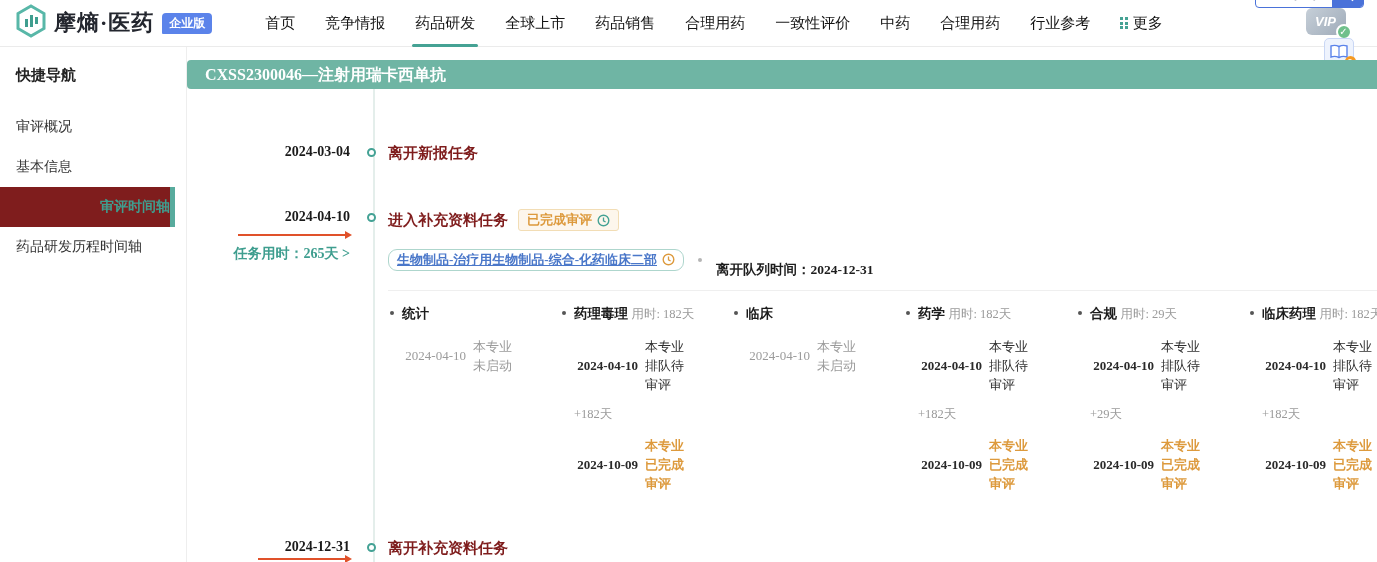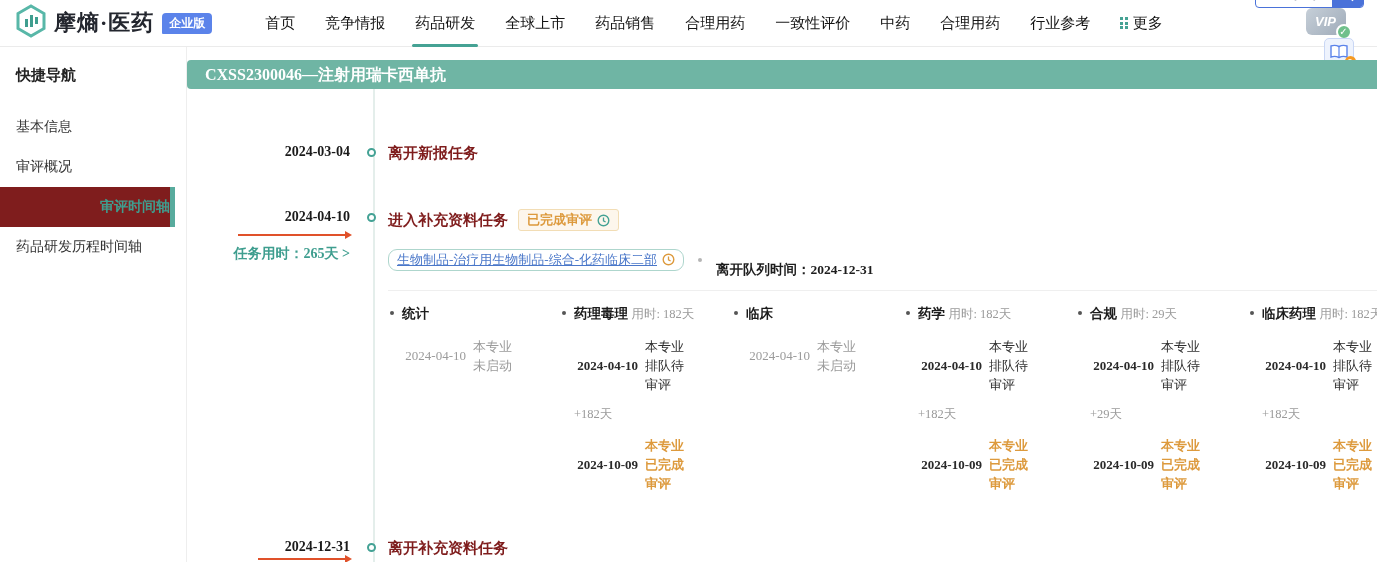--- a/index.html
+++ b/index.html
@@ -80,21 +80,21 @@
   .duration-note { margin-top:9px; font-size:14px; font-weight:700; color:#3f9e8f;
     white-space:nowrap; }
   .ev-body { margin-left:38px; min-width:0; flex:1; }
   .ev-title-row { display:flex; align-items:center; gap:10px; }
   .ev-title { font-size:15px; font-weight:700; color:#7f1d1d; white-space:nowrap; }
   .status-badge { display:inline-flex; align-items:center; gap:5px; background:#fdf6ec;
     border:1px solid #f2ddb5; border-radius:3px; padding:1px 8px; font-size:13px;
     font-weight:700; color:#dd9a3d; cursor:pointer; }
   .badges-row { display:flex; align-items:center; margin-top:9px; }
   .dept-badge { display:inline-flex; align-items:center; gap:5px; border:1px solid #aed6cd;
-    border-radius:9px; padding:1px 8px; font-size:13px; font-weight:400; color:#4a77c9;
+    border-radius:9px; padding:1px 8px; font-size:13px; font-weight:700; color:#4a77c9;
     cursor:pointer; background:#fff; }
   .dept-badge .dept-label { text-decoration:underline; }
   .sep-dot { width:4px; height:4px; border-radius:50%; background:#b5b5b5; margin:0 14px; }
   .queue-info { font-size:13.5px; font-weight:700; color:#1d1d1d; white-space:nowrap;margin-top:21px; }
 
   
   .review-table { margin-top:11px; border-top:1px solid #efefef; padding-top:13px;
     display:flex; width:1034px; }
   .review-col { width:172px; flex:0 0 172px; padding:0 10px 0 2px; }
   .col-head { font-size:13.5px; line-height:19px; color:#1c1c1c; }
@@ -218,23 +218,23 @@
         <span class="book-q">?</span>
       </div>
     </div>
   </header>
 
   <div class="layout">
 
     <aside class="sidebar">
       <div class="side-title">快捷导航</div>
       <div id="side-items">
+  <div class="side-item">审评概况</div>
+
   <div class="side-item">基本信息</div>
-
-  <div class="side-item">审评概况</div>
 
   <div class="side-item active">审评时间轴</div>
 
   <div class="side-item">药品研发历程时间轴</div>
 </div>
     </aside>
 
     <main class="main">
       <div class="banner">CXSS2300046—注射用瑞卡西单抗</div>
 

